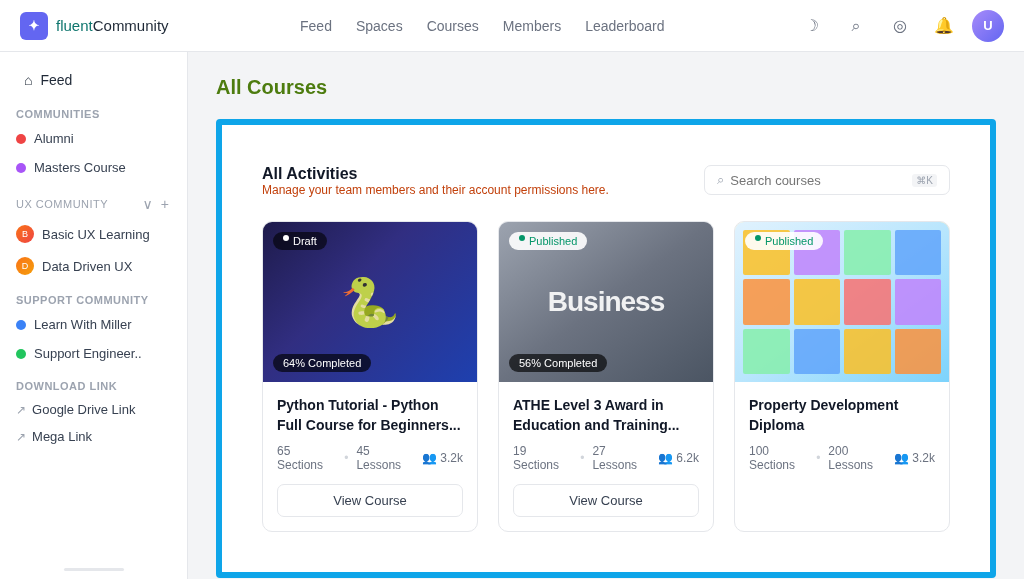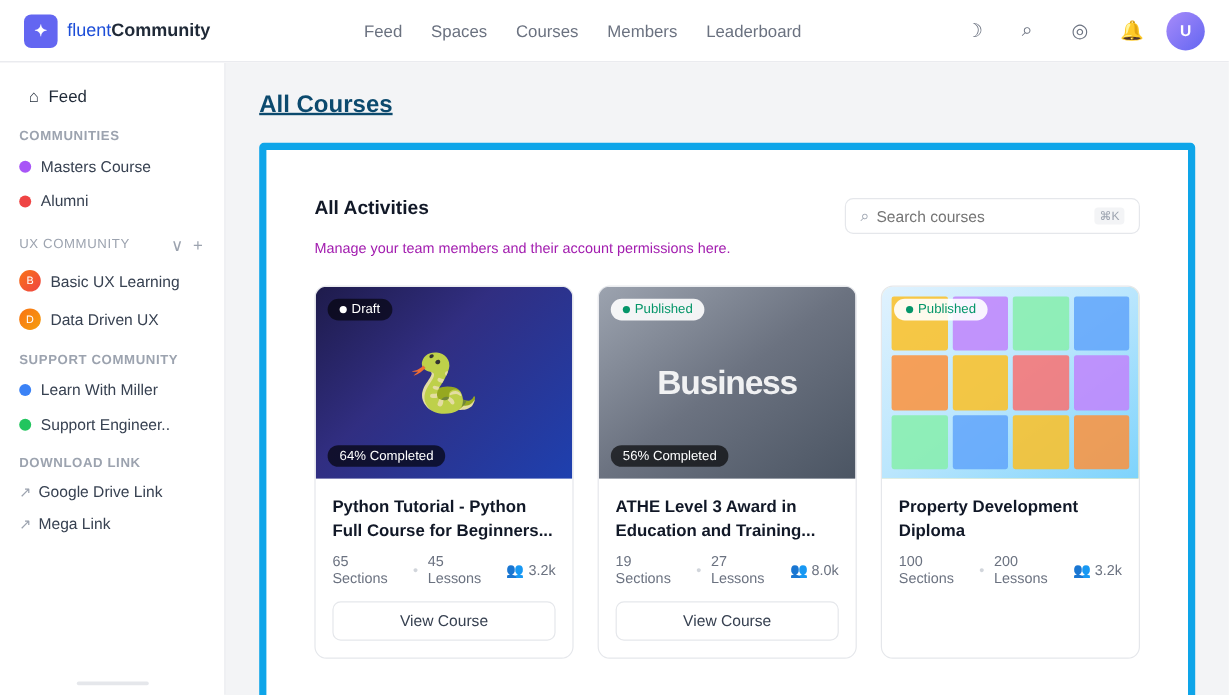--- a/index.html
+++ b/index.html
@@ -22,22 +22,22 @@
       display: flex; align-items: center; gap: 8px;
       font-weight: 700; font-size: 15px; color: #1f2937;
     }
     .topnav-logo .logo-icon {
       width: 28px; height: 28px;
       background: #6366f1;
       border-radius: 6px;
       display: flex; align-items: center; justify-content: center;
       color: #fff; font-size: 13px; font-weight: 900;
     }
-    .logo-fluent { color: #1d4ed8; font-weight: 400; }
-    .logo-community { font-weight: 700; }
+    .logo-fluent { color: #0f766e; font-weight: 400; }
+    .logo-community { font-weight: 400; }
     .topnav-links {
       display: flex; gap: 24px; flex: 1; justify-content: center;
     }
     .topnav-link {
       color: #6b7280; font-size: 14px; text-decoration: none; cursor: pointer;
       padding: 4px 0;
     }
     .topnav-actions {
       display: flex; align-items: center; gap: 12px;
     }
@@ -120,36 +120,35 @@
     }
     .link-arrow { color: #9ca3af; font-size: 12px; }
 
     
     .main {
       margin-left: 188px;
       flex: 1;
       padding: 24px 28px;
     }
     .page-title {
-      font-size: 20px; font-weight: 700; color: #0c4a6e;
+      font-size: 20px; font-weight: 700; color: #4d7c0f;
       margin-bottom: 20px;
-      text-decoration: underline;
     }
     .courses-panel {
       background: #fff;
       border-radius: 4px;
       border: 6px solid #0ea5e9;
       padding: 40px;
     }
     .panel-header {
       display: flex; justify-content: space-between; align-items: flex-start;
       margin-bottom: 24px;
     }
     .panel-title { font-size: 16px; font-weight: 600; color: #111827; }
-    .panel-subtitle { font-size: 12px; color: #a21caf; margin-top: 17px; }
+    .panel-subtitle { font-size: 12px; color: #c2410c; margin-top: 0; }
     .search-box {
       display: flex; align-items: center; gap: 6px;
       border: 1px solid #e5e7eb;
       border-radius: 7px;
       padding: 6px 12px;
       min-width: 180px;
       background: #fff;
     }
     .search-icon { color: #9ca3af; font-size: 13px; }
     .search-input {
@@ -181,21 +180,21 @@
     }
     .card-image-bg {
       width: 100%; height: 100%;
       object-fit: cover;
     }
     .card-badge {
       position: absolute; top: 10px; left: 10px;
       border-radius: 20px;
       padding: 3px 10px;
       font-size: 11px; font-weight: 500;
-      display: flex; align-items: center; gap: 4px;
+      display: flex; align-items: flex-start; gap: 4px;
     }
     .badge-draft {
       background: rgba(0,0,0,0.6);
       color: #fff;
     }
     .badge-published {
       background: rgba(255,255,255,0.9);
       color: #059669;
     }
     .badge-dot {
@@ -320,26 +319,26 @@
 
   <aside class="sidebar">
     <div class="sidebar-feed">
       <span style="font-size:14px;">⌂</span>
       <span>Feed</span>
     </div>
 
     <div class="sidebar-section-label">Communities</div>
 
     <div class="sidebar-item">
+      <span class="sidebar-dot" style="background:#ef4444;"></span>
+      <span>Alumni</span>
+    </div>
+    <div class="sidebar-item">
       <span class="sidebar-dot" style="background:#a855f7;"></span>
       <span>Masters Course</span>
-    </div>
-    <div class="sidebar-item">
-      <span class="sidebar-dot" style="background:#ef4444;"></span>
-      <span>Alumni</span>
     </div>
 
     <div class="sidebar-section-header">
       <span class="sidebar-section-title">UX Community</span>
       <div class="sidebar-section-actions">
         <button class="section-btn">∨</button>
         <button class="section-btn">+</button>
       </div>
     </div>
 
@@ -435,21 +434,21 @@
             <div class="card-progress">56% Completed</div>
           </div>
           <div class="card-body">
             <div class="card-title">ATHE Level 3 Award in Education and Training...</div>
             <div class="card-meta">
               <span>19 Sections</span>
               <span class="card-meta-sep">•</span>
               <span>27 Lessons</span>
               <span class="card-members">
                 <span>👥</span>
-                <span>8.0k</span>
+                <span>6.2k</span>
               </span>
             </div>
             <button class="card-btn">View Course</button>
           </div>
         </div>
 
         <div class="course-card">
           <div class="card-image-wrap">
             <div class="card-image-bg img-workshop">
               <div class="ws-bg"></div>

